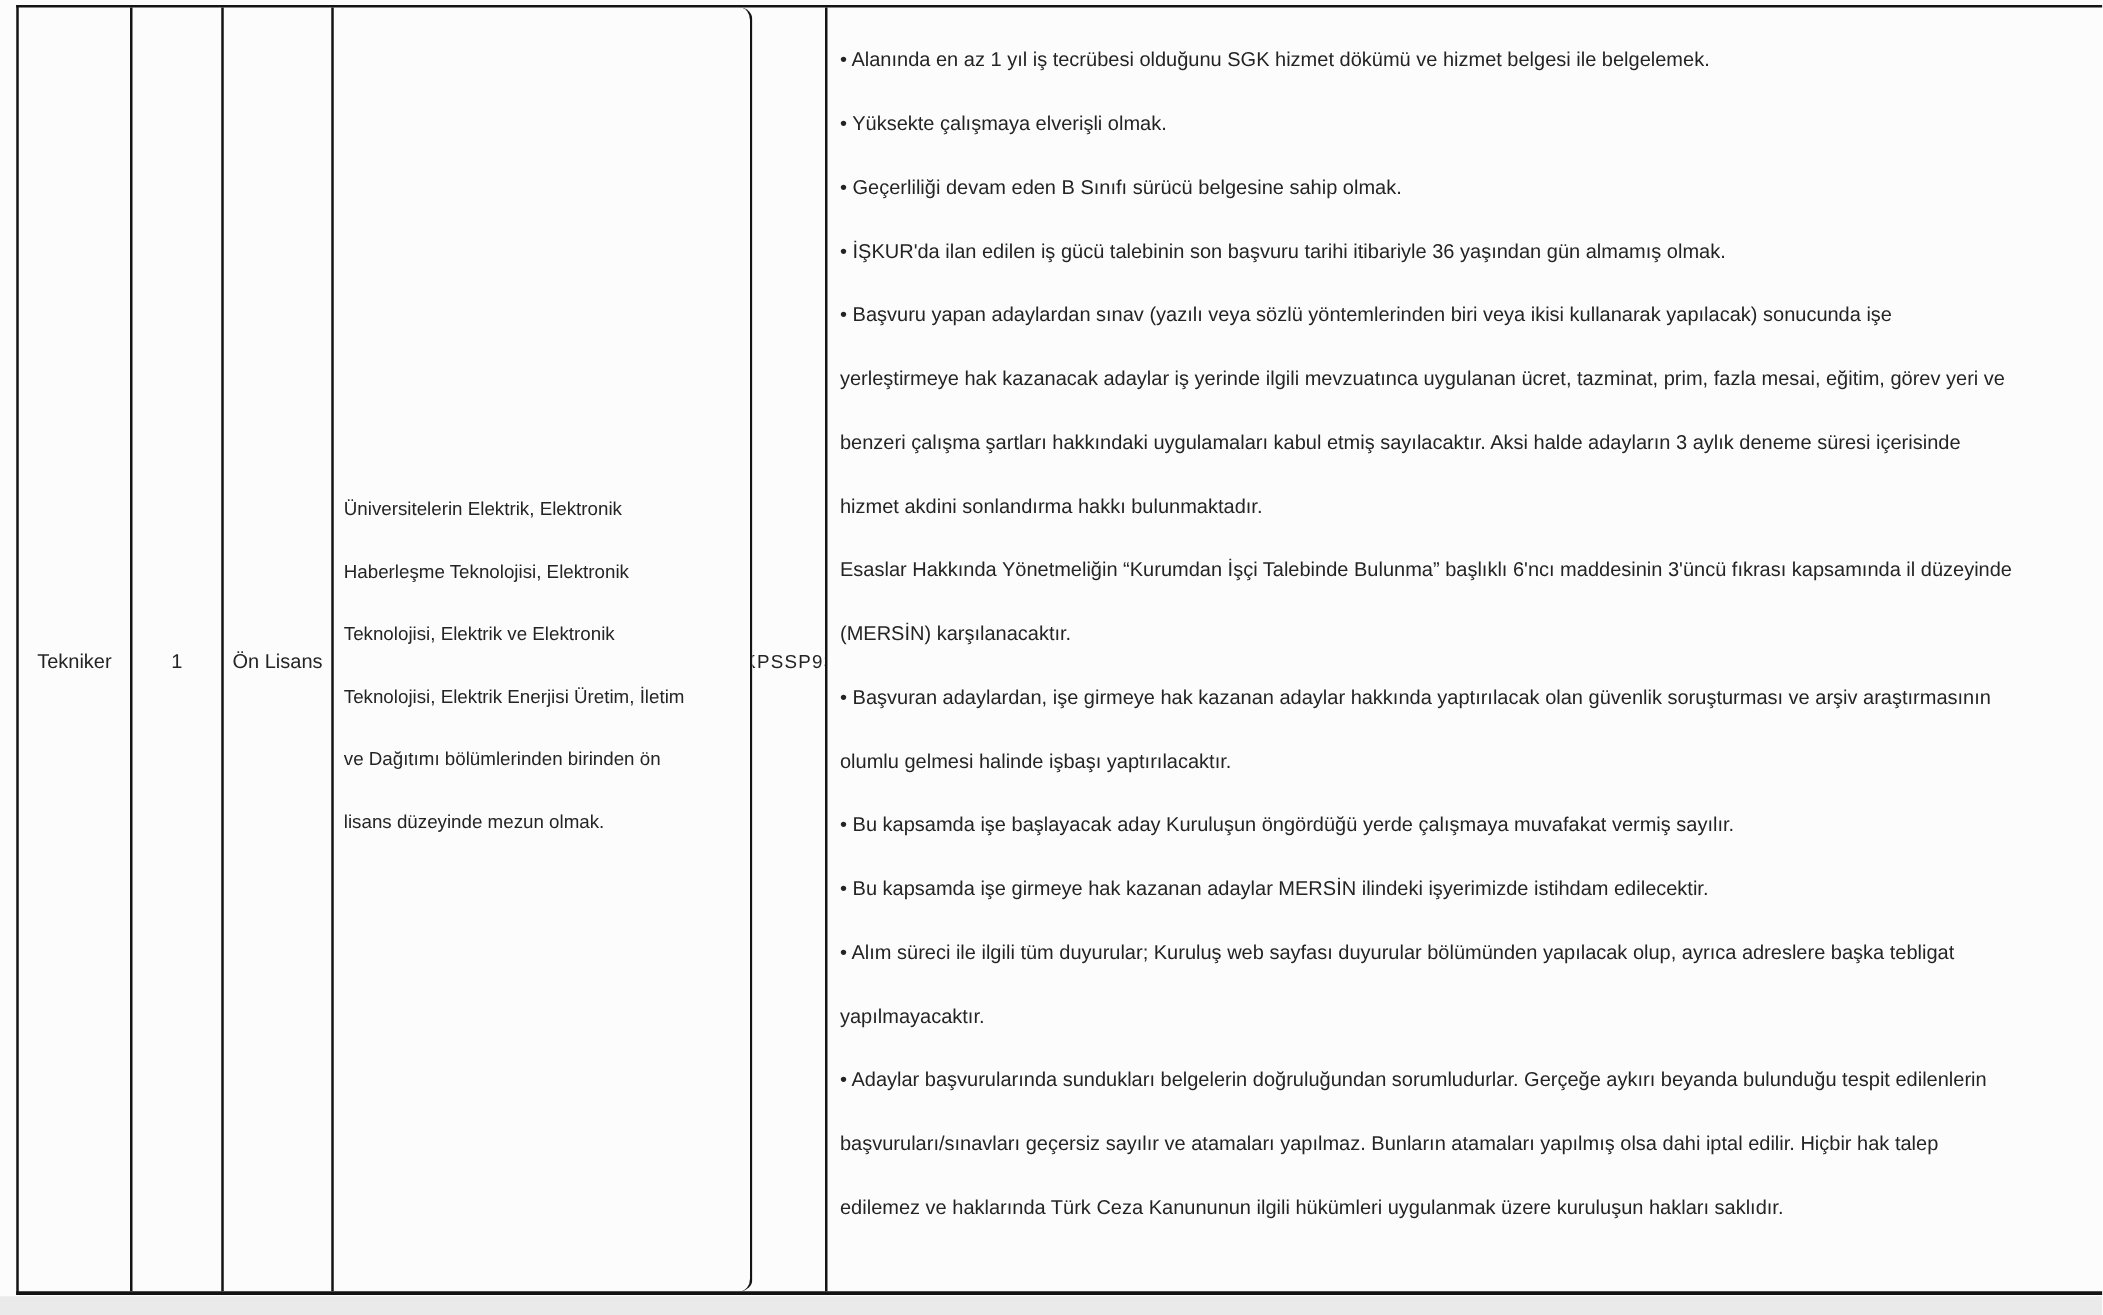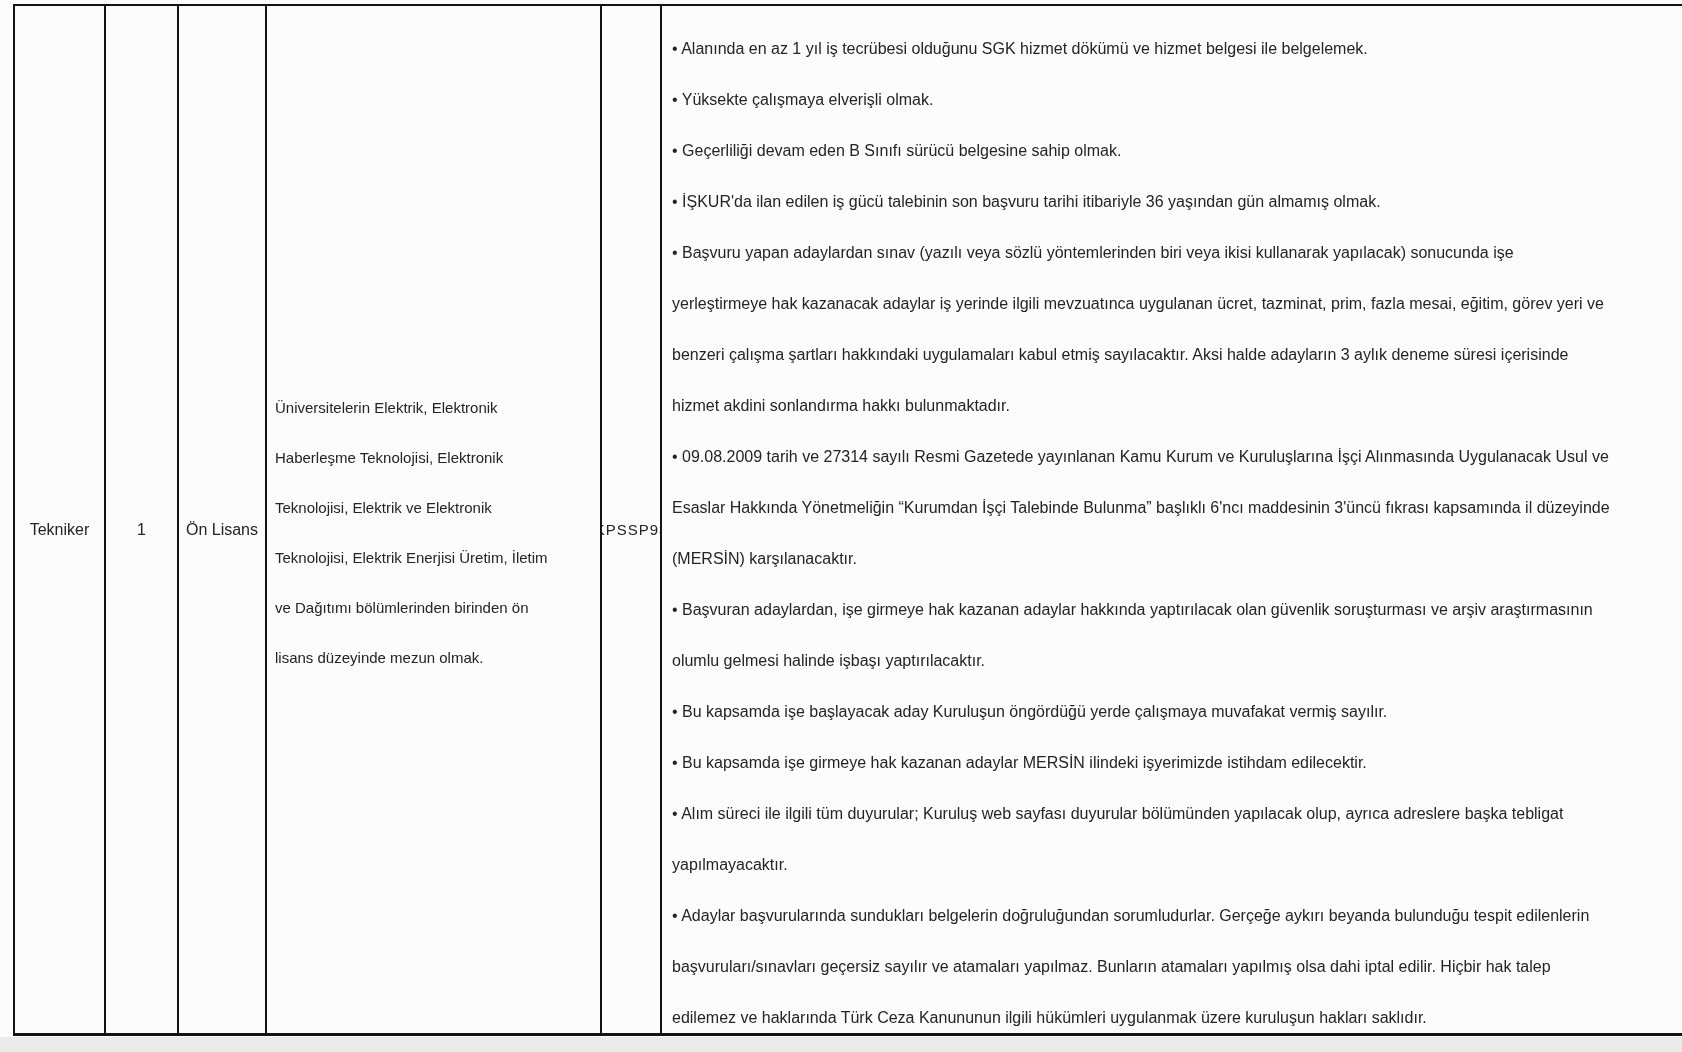--- a/index.html
+++ b/index.html
@@ -36,20 +36,21 @@
   }
   .col-position{width:91px;}
   .col-count{width:73px;}
   .col-education{width:88px;}
   .col-department{
     width:335px;
     flex-direction:column;align-items:flex-start;justify-content:flex-start;
     padding:377px 0 0 8px;
     font-size:15px;line-height:50px;
     white-space:nowrap;
+    border-radius:10px;
   }
   .col-exam{
     width:60px;
     font-size:15px;letter-spacing:1px;
     padding-left:1px;
   }
   .col-requirements{
     flex:1;border-right:none;
     flex-direction:column;align-items:flex-start;justify-content:flex-start;
     padding:17px 0 0 10px;
@@ -88,21 +89,20 @@
 
     <div class="cell col-requirements">
         <div class="line">• Alanında en az 1 yıl iş tecrübesi olduğunu SGK hizmet dökümü ve hizmet belgesi ile belgelemek.</div>
         <div class="line">• Yüksekte çalışmaya elverişli olmak.</div>
         <div class="line">• Geçerliliği devam eden B Sınıfı sürücü belgesine sahip olmak.</div>
         <div class="line">• İŞKUR'da ilan edilen iş gücü talebinin son başvuru tarihi itibariyle 36 yaşından gün almamış olmak.</div>
         <div class="line">• Başvuru yapan adaylardan sınav (yazılı veya sözlü yöntemlerinden biri veya ikisi kullanarak yapılacak) sonucunda işe</div>
         <div class="line">yerleştirmeye hak kazanacak adaylar iş yerinde ilgili mevzuatınca uygulanan ücret, tazminat, prim, fazla mesai, eğitim, görev yeri ve</div>
         <div class="line">benzeri çalışma şartları hakkındaki uygulamaları kabul etmiş sayılacaktır. Aksi halde adayların 3 aylık deneme süresi içerisinde</div>
         <div class="line">hizmet akdini sonlandırma hakkı bulunmaktadır.</div>
-        <div class="line">• 09.08.2009 tarih ve 27314 sayılı Resmi Gazetede yayınlanan Kamu Kurum ve Kuruluşlarına İşçi Alınmasında Uygulanacak Usul ve</div>
         <div class="line">Esaslar Hakkında Yönetmeliğin “Kurumdan İşçi Talebinde Bulunma” başlıklı 6'ncı maddesinin 3'üncü fıkrası kapsamında il düzeyinde</div>
         <div class="line">(MERSİN) karşılanacaktır.</div>
         <div class="line">• Başvuran adaylardan, işe girmeye hak kazanan adaylar hakkında yaptırılacak olan güvenlik soruşturması ve arşiv araştırmasının</div>
         <div class="line">olumlu gelmesi halinde işbaşı yaptırılacaktır.</div>
         <div class="line">• Bu kapsamda işe başlayacak aday Kuruluşun öngördüğü yerde çalışmaya muvafakat vermiş sayılır.</div>
         <div class="line">• Bu kapsamda işe girmeye hak kazanan adaylar MERSİN ilindeki işyerimizde istihdam edilecektir.</div>
         <div class="line">• Alım süreci ile ilgili tüm duyurular; Kuruluş web sayfası duyurular bölümünden yapılacak olup, ayrıca adreslere başka tebligat</div>
         <div class="line">yapılmayacaktır.</div>
         <div class="line">• Adaylar başvurularında sundukları belgelerin doğruluğundan sorumludurlar. Gerçeğe aykırı beyanda bulunduğu tespit edilenlerin</div>
         <div class="line">başvuruları/sınavları geçersiz sayılır ve atamaları yapılmaz. Bunların atamaları yapılmış olsa dahi iptal edilir. Hiçbir hak talep</div>

